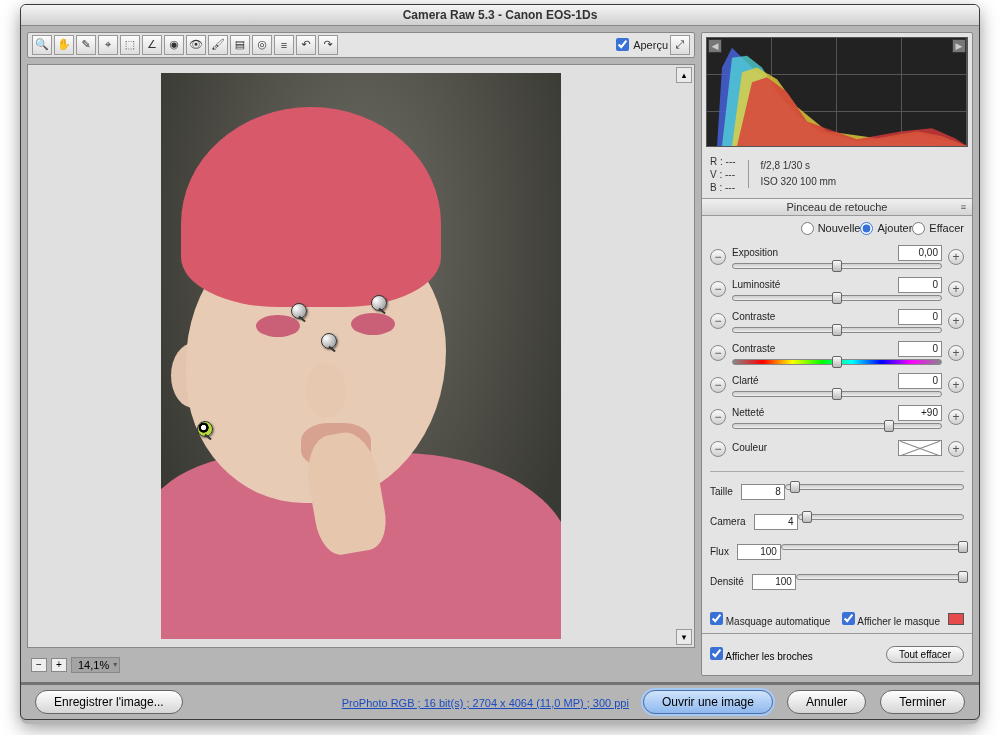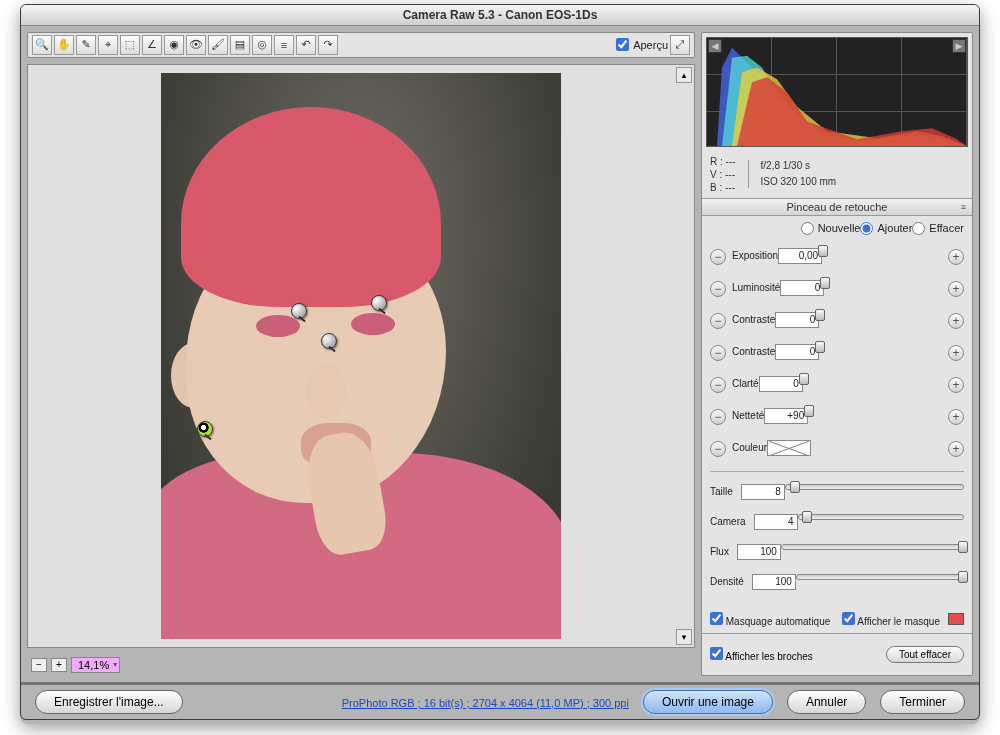--- a/index.html
+++ b/index.html
@@ -24,42 +24,42 @@
 .eye-r { position:absolute; top:240px; left:190px; width:44px; height:22px; background:#c96077; border-radius:50%; }
 .nose { position:absolute; top:290px; left:145px; width:40px; height:55px; background:#e6c7b0; border-radius:50%; }
 .mouth { position:absolute; top:350px; left:140px; width:70px; height:45px; background:#d8a290; border-radius:40%; }
 .body { position:absolute; top:380px; left:-20px; width:430px; height:260px; background:#d36a84; border-radius:30% 40% 0 0; }
 .hand { position:absolute; top:360px; left:150px; width:70px; height:120px; background:#e6c7ae; border-radius:40% 40% 30% 30%; transform:rotate(-10deg); }
 .pin { position:absolute; width:16px; height:16px; border-radius:50%; background:radial-gradient(circle at 30% 30%, #fff, #888); border:1px solid #333; box-shadow:1px 1px 2px rgba(0,0,0,0.5); cursor:pointer; }
 .pin::after { content:""; position:absolute; left:6px; top:14px; width:8px; height:2px; background:#333; transform:rotate(40deg); }
 .pin.active { background:radial-gradient(circle at 40% 40%, #fff 0%, #fff 20%, #000 25%, #000 40%, #b6da3a 45%, #b6da3a 100%); }
 .zoombar { height: 22px; display: flex; align-items: center; gap: 4px; padding: 0 4px; }
 .zbtn { width: 16px; height: 14px; border: 1px solid #888; background:#eee; display:flex; align-items:center; justify-content:center; font-size:10px; cursor:pointer; }
-.zval { font-size: 11px; border: 1px solid #888; background:#f0abfc; padding: 1px 10px 1px 6px; position:relative; }
+.zval { font-size: 11px; border: 1px solid #888; background:#a3a3a3; padding: 1px 10px 1px 6px; position:relative; }
 .zval::after { content:"▾"; font-size:8px; position:absolute; right:2px; top:2px; color:#555; }
 .rightpane { width: 272px; display: flex; flex-direction: column; gap: 6px; }
 .panel { background: #e4e4e4; border: 1px solid #888; border-radius: 2px; }
 .histo-wrap { height: 118px; padding: 4px; position:relative; }
 .histo { width: 100%; height: 100%; background: #222; border: 1px solid #555; position: relative; overflow:hidden; }
 .histo .grid { position:absolute; inset:0; background:repeating-linear-gradient(to right, transparent 0, transparent 64px, #555 64px, #555 65px), repeating-linear-gradient(to bottom, transparent 0, transparent 36px, #555 36px, #555 37px); }
 .histo svg { position:absolute; inset:0; width:100%; height:100%; }
 .histo-arrow { position:absolute; top:6px; width:14px; height:14px; background:#777; border:1px solid #333; display:flex; align-items:center; justify-content:center; font-size:9px; color:#ccc; }
 .histo-arrow.l { left:6px; } .histo-arrow.r { right:6px; }
 .meta { padding: 4px 8px; font-size: 10px; color:#333; display:flex; align-items:center; }
 .meta .rgb { line-height:1.3; }
 .meta .sep { width:1px; height:28px; background:#999; margin:0 12px; }
 .meta .exif { line-height:1.6; }
 .panel-title { height: 18px; border-top:1px solid #999; border-bottom:1px solid #999; background:linear-gradient(#f0f0f0,#d5d5d5); font-size:11px; display:flex; align-items:center; justify-content:center; position:relative; color:#333; }
 .panel-title .menu { position:absolute; right:6px; font-size:9px; color:#555; }
 .brush-body { padding: 6px 8px; font-size: 11px; color:#222; }
 .radio-row { display:flex; justify-content:flex-end; margin-bottom:8px; }
 .radio-row label { display:flex; align-items:center; gap:4px; }
 .slider-row { display:flex; align-items:center; gap:6px; margin-bottom:4px; height:28px; }
 .minus,.plus { width:16px; height:16px; border-radius:50%; border:1px solid #888; background:linear-gradient(#fafafa,#d0d0d0); display:flex; align-items:center; justify-content:center; font-size:12px; color:#555; cursor:pointer; }
-.slider-mid { flex:1; display:flex; flex-direction:row; }
+.slider-mid { flex:1; display:flex; flex-direction:column; }
 .slider-label-row { display:flex; justify-content:space-between; align-items:center; font-size:10px; margin-bottom:2px; }
 .numbox { width:44px; height:16px; border:1px solid #888; background:#fff; font-size:10px; text-align:right; padding:0 3px; display:flex; align-items:center; justify-content:flex-end; }
 .track { height:6px; border:1px solid #888; border-radius:3px; background:linear-gradient(#ccc,#eee); position:relative; }
 .track.rainbow { background:linear-gradient(to right,#888,#f00,#ff0,#0f0,#0ff,#00f,#f0f,#888); }
 .thumb { position:absolute; top:-4px; width:10px; height:12px; background:linear-gradient(#fafafa,#bbb); border:1px solid #666; border-radius:2px; transform:translateX(-50%); cursor:pointer; }
 .swatch { width:44px; height:16px; border:1px solid #888; background:#fff; position:relative; }
 .swatch::before, .swatch::after { content:""; position:absolute; width:100%; height:1px; background:#888; top:50%; left:0; }
 .swatch::before { transform:rotate(20deg); } .swatch::after { transform:rotate(-20deg); }
 .hr { height:1px; background:#aaa; margin:8px 0; }
 .brush-row { display:flex; align-items:center; margin-bottom:4px; height:26px; }

